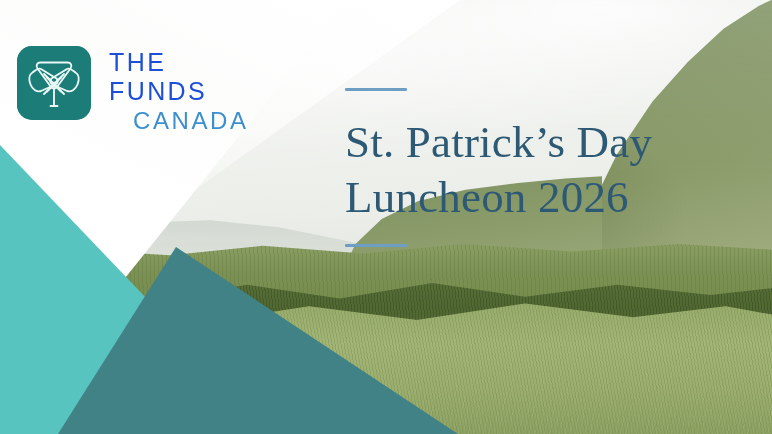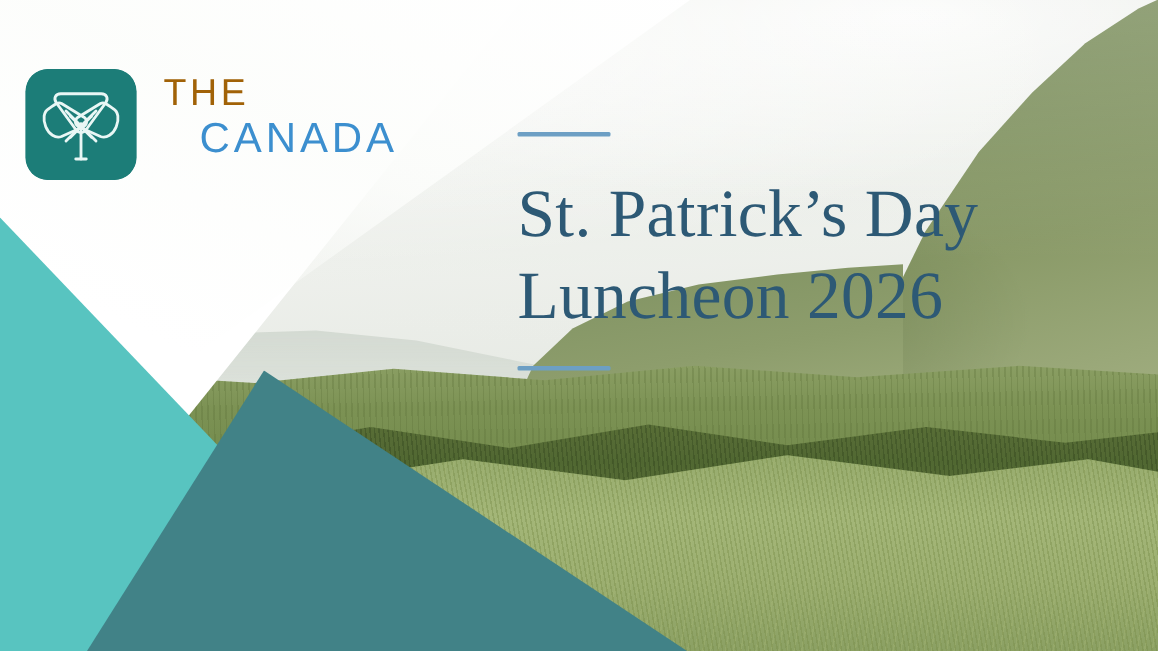--- a/index.html
+++ b/index.html
@@ -109,29 +109,29 @@
     display:flex;align-items:flex-start;gap:18px;
   }
   .logo-mark{
     width:74px;height:74px;border-radius:15px;
     background:#1c7d78;
     display:block;flex:none;
   }
   .logo-words{padding-top:2px;}
   .logo-words .line{
     display:block;
-    color:#a16207;
+    color:#1d4ed8;
     font-size:25px;
     line-height:29px;
     letter-spacing:2.4px;
     font-weight:400;
   }
   .logo-words .line.canada{
     color:#3c8fcf;
-    font-size:28px;
+    font-size:24px;
     letter-spacing:2.6px;
     padding-left:24px;
   }
 
   
   .headline{
     position:absolute;left:345px;top:88px;width:400px;
   }
   .rule{
     width:62px;height:3px;background:#6d9fc4;border-radius:1px;
@@ -187,20 +187,21 @@
         <path d="M47 28 L27 48"></path>
         <path d="M30 31.5 L44 45.5"></path>
         <path d="M44 31.5 L30 45.5"></path>
 
         <path d="M37 36.5 L37 60"></path>
         <path d="M33.5 60 L40.5 60"></path>
       </g>
     </svg>
     <div class="logo-words">
       <span class="line">THE</span>
+      <span class="line">FUNDS</span>
       <span class="line canada">CANADA</span>
     </div>
   </div>
 
   <div class="headline">
     <div class="rule top"></div>
     <h1 class="title">St. Patrick’s Day
 Luncheon 2026</h1>
     <div class="rule bottom"></div>
   </div>

